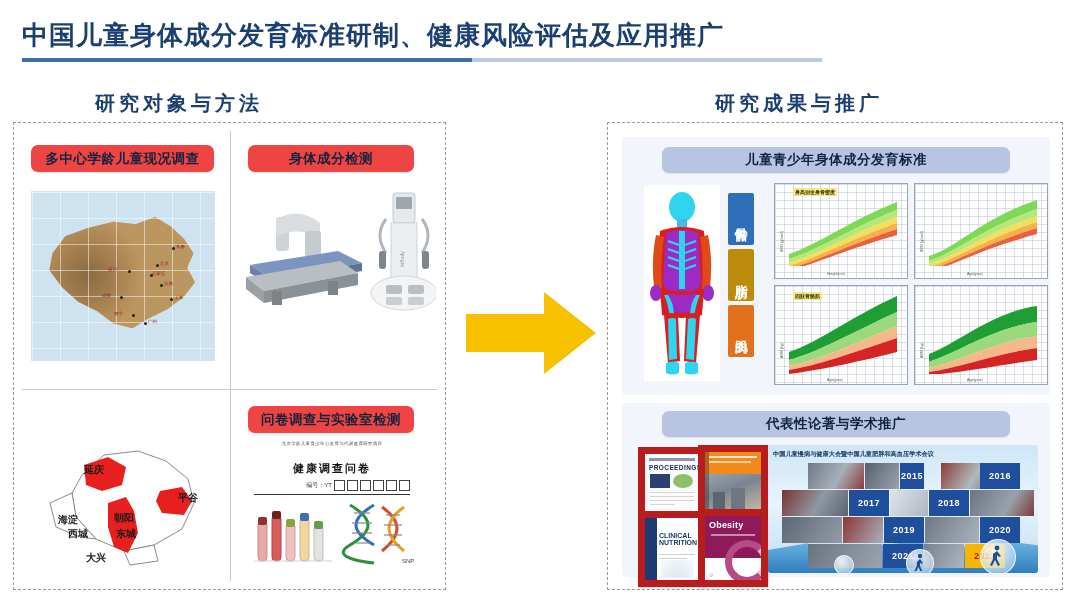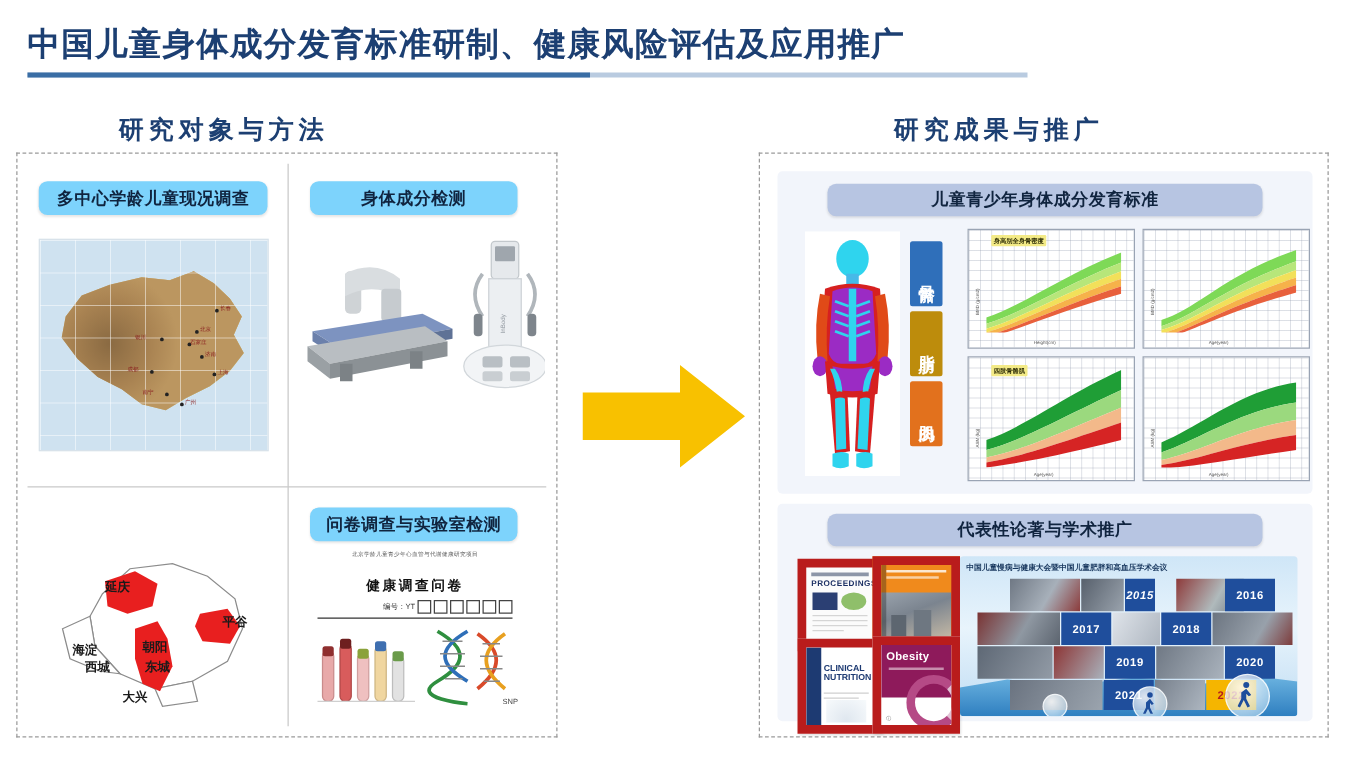--- a/index.html
+++ b/index.html
@@ -30,21 +30,21 @@
     position:absolute;border:1.6px dashed #9a9a9a;background:#fff;box-sizing:border-box;
   }
   #panel-left{left:13px;top:122px;width:433px;height:468px;}
   #panel-right{left:607px;top:122px;width:456px;height:468px;}
 
   .panel-divider-v{position:absolute;top:8px;bottom:8px;width:0;border-left:1.4px solid #c9c9c9;}
   .panel-divider-h{position:absolute;left:8px;right:8px;height:0;border-top:1.4px solid #c9c9c9;}
 
   
   .chip{
-    position:absolute;background:#7dd3fc;border-radius:7px;
+    position:absolute;background:#ef4444;border-radius:7px;
     display:flex;align-items:center;justify-content:center;
     font-size:13.5px;font-weight:bold;color:#10243f;white-space:nowrap;
     box-shadow:0 1px 2px rgba(0,0,0,.10);letter-spacing:.5px;
   }
   .chip.wide{background:#b7c5e2;}
 
   
   .china-map{
     position:absolute;background:#eef4f8;border:1px solid #d8e2ea;overflow:hidden;
   }
@@ -215,21 +215,21 @@
       <path d="M118 50 L140 46 L150 60 L142 74 L120 72 L114 60 Z"></path>
       <path d="M66 62 L84 56 L92 70 L96 92 L86 112 L72 106 L66 86 Z"></path>
     </g>
   </svg>
   <div class="bj-lbl" style="left:70px;top:340px;">延庆</div>
   <div class="bj-lbl" style="left:164px;top:368px;">平谷</div>
   <div class="bj-lbl" style="left:44px;top:390px;">海淀</div>
   <div class="bj-lbl" style="left:100px;top:388px;">朝阳</div>
   <div class="bj-lbl" style="left:54px;top:404px;">西城</div>
   <div class="bj-lbl" style="left:102px;top:404px;">东城</div>
-  <div class="bj-lbl" style="left:84px;top:428px;">大兴</div>
+  <div class="bj-lbl" style="left:72px;top:428px;">大兴</div>
 
   <div class="quest" style="left:240px;top:318px;width:156px;height:46px;">
     <div class="q-sub">北京学龄儿童青少年心血管与代谢健康研究项目</div>
     <div class="q-title">健康调查问卷</div>
     <div class="q-num">
       <span>编号：YT</span>
       <span class="q-box"></span>
       <span class="q-box"></span>
       <span class="q-box"></span>
       <span class="q-box"></span>
@@ -425,21 +425,21 @@
     </div>
 
     <div class="montage" style="left:146px;top:42px;width:270px;height:128px;">
       <div class="mon-wave"></div>
       <div class="mon-title">中国儿童慢病与健康大会暨中国儿童肥胖和高血压学术会议</div>
 
       <div class="mon-cell mon-photo" style="left:40px;top:18px;width:56px;height:26px;
            background:linear-gradient(120deg,#6f7884,#a7b0ba 55%,#8c3b3b);"></div>
       <div class="mon-cell mon-photo" style="left:97px;top:18px;width:34px;height:26px;
            background:linear-gradient(120deg,#57606c,#9aa3ad);"></div>
-      <div class="mon-cell mon-year" style="left:132px;top:18px;width:24px;height:26px;font-style:italic;">2015</div>
+      <div class="mon-cell mon-year" style="left:132px;top:18px;width:24px;height:26px;">2015</div>
       <div class="mon-cell mon-photo" style="left:173px;top:18px;width:54px;height:26px;
            background:linear-gradient(120deg,#8e3a3a,#b0babc 60%,#6b7480);"></div>
       <div class="mon-cell mon-year" style="left:212px;top:18px;width:40px;height:26px;">2016</div>
 
       <div class="mon-cell mon-photo" style="left:14px;top:45px;width:66px;height:26px;
            background:linear-gradient(120deg,#7a3333,#8f98a2 55%,#5c646f);"></div>
       <div class="mon-cell mon-year" style="left:81px;top:45px;width:40px;height:26px;">2017</div>
       <div class="mon-cell mon-photo" style="left:122px;top:45px;width:38px;height:26px;
            background:linear-gradient(120deg,#dfe4ea,#aeb6c0);"></div>
       <div class="mon-cell mon-year" style="left:161px;top:45px;width:40px;height:26px;">2018</div>

